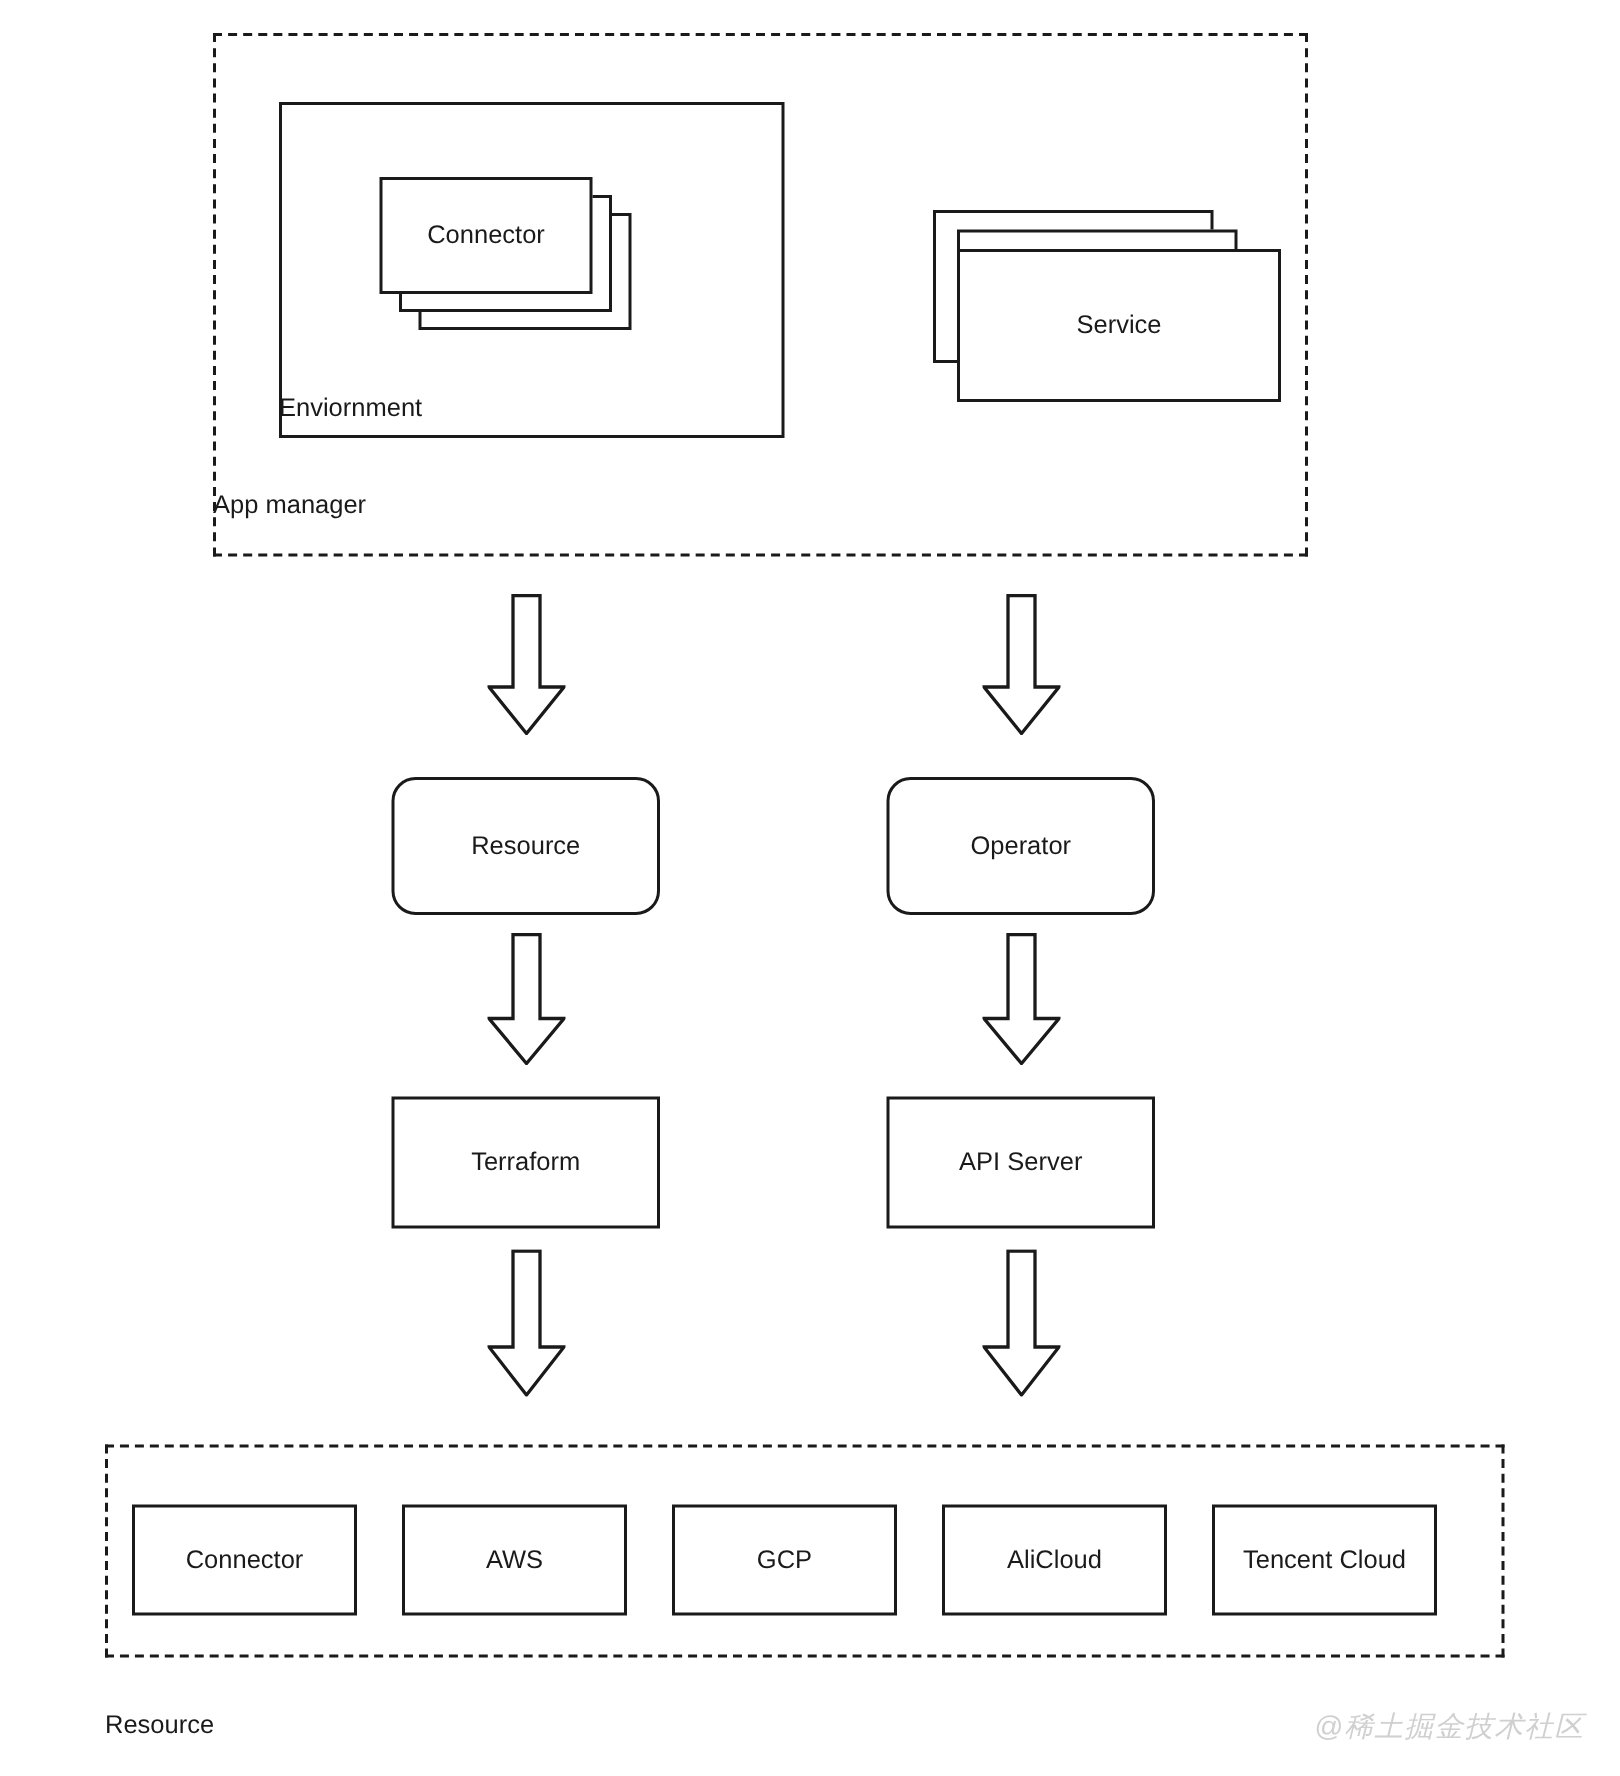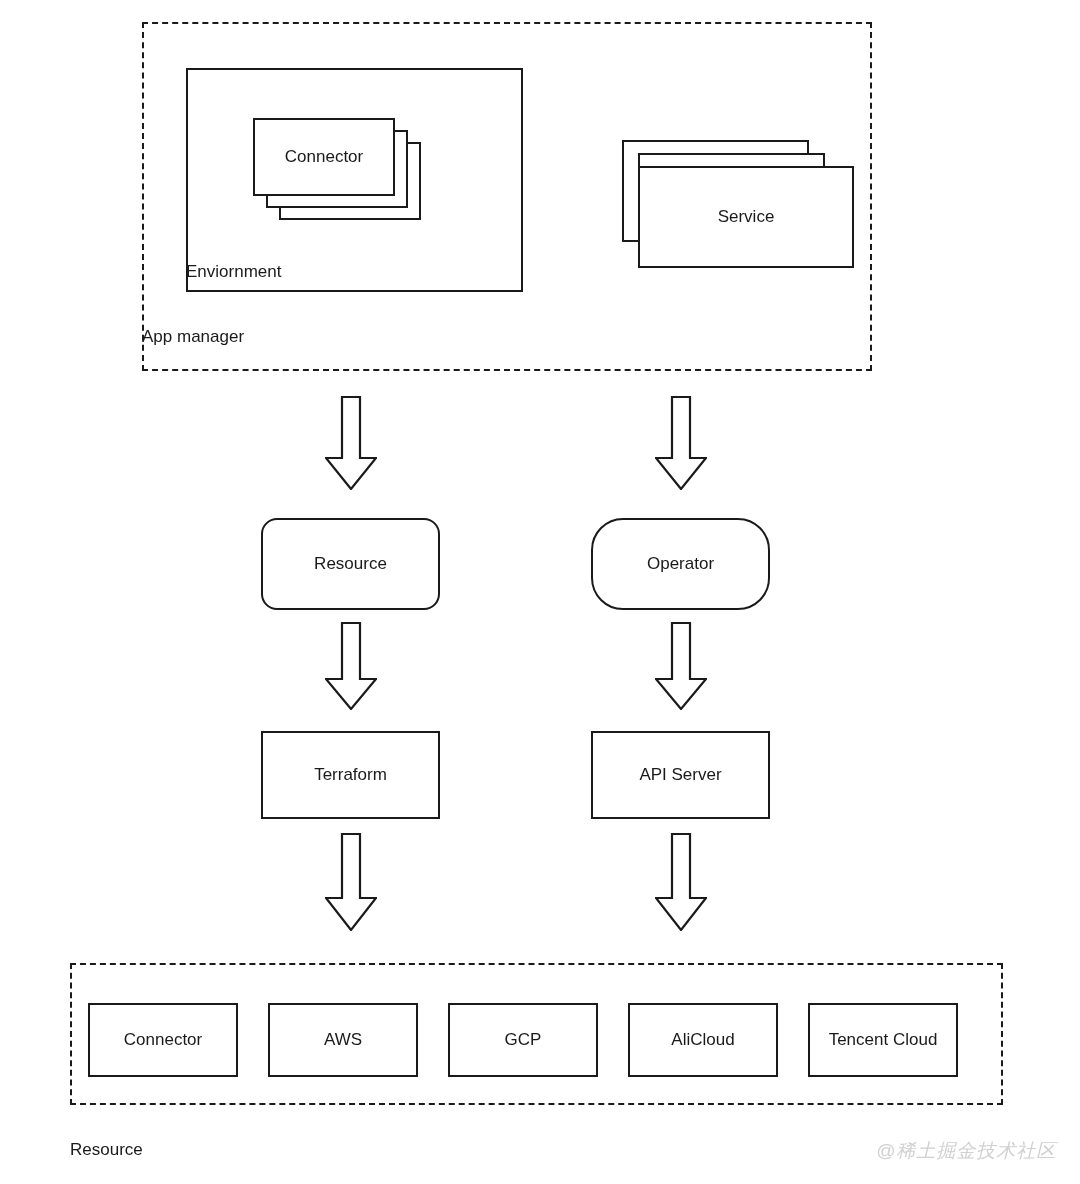--- a/index.html
+++ b/index.html
@@ -122,21 +122,21 @@
   <div class="arrow" style="left:655px; top:396px;">
     <svg width="52" height="94" viewBox="0 0 52 94">
       <polygon points="17,1 35,1 35,62 51,62 26,93 1,62 17,62" fill="#ffffff" stroke="#1a1a1a" stroke-width="2.2" stroke-linejoin="miter"></polygon>
     </svg>
   </div>
 
   <div class="abs rounded-box centered-label" style="left:261px; top:518px; width:179px; height:92px;">
     <span class="box-label">Resource</span>
   </div>
 
-  <div class="abs rounded-box centered-label" style="left:591px; top:518px; width:179px; height:92px;border-radius:32px;">
+  <div class="abs rounded-box centered-label" style="left:591px; top:518px; width:179px; height:92px;">
     <span class="box-label">Operator</span>
   </div>
 
   <div class="arrow" style="left:325px; top:622px;">
     <svg width="52" height="88" viewBox="0 0 52 88">
       <polygon points="17,1 35,1 35,57 51,57 26,87 1,57 17,57" fill="#ffffff" stroke="#1a1a1a" stroke-width="2.2" stroke-linejoin="miter"></polygon>
     </svg>
   </div>
 
   <div class="arrow" style="left:655px; top:622px;">

